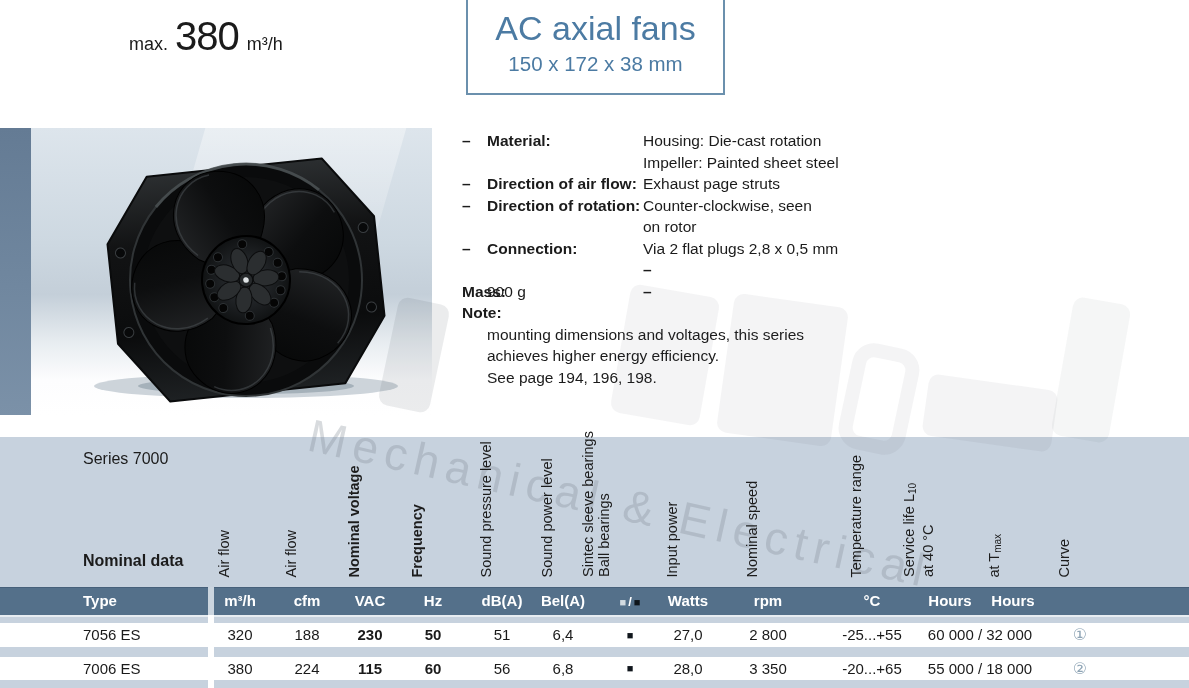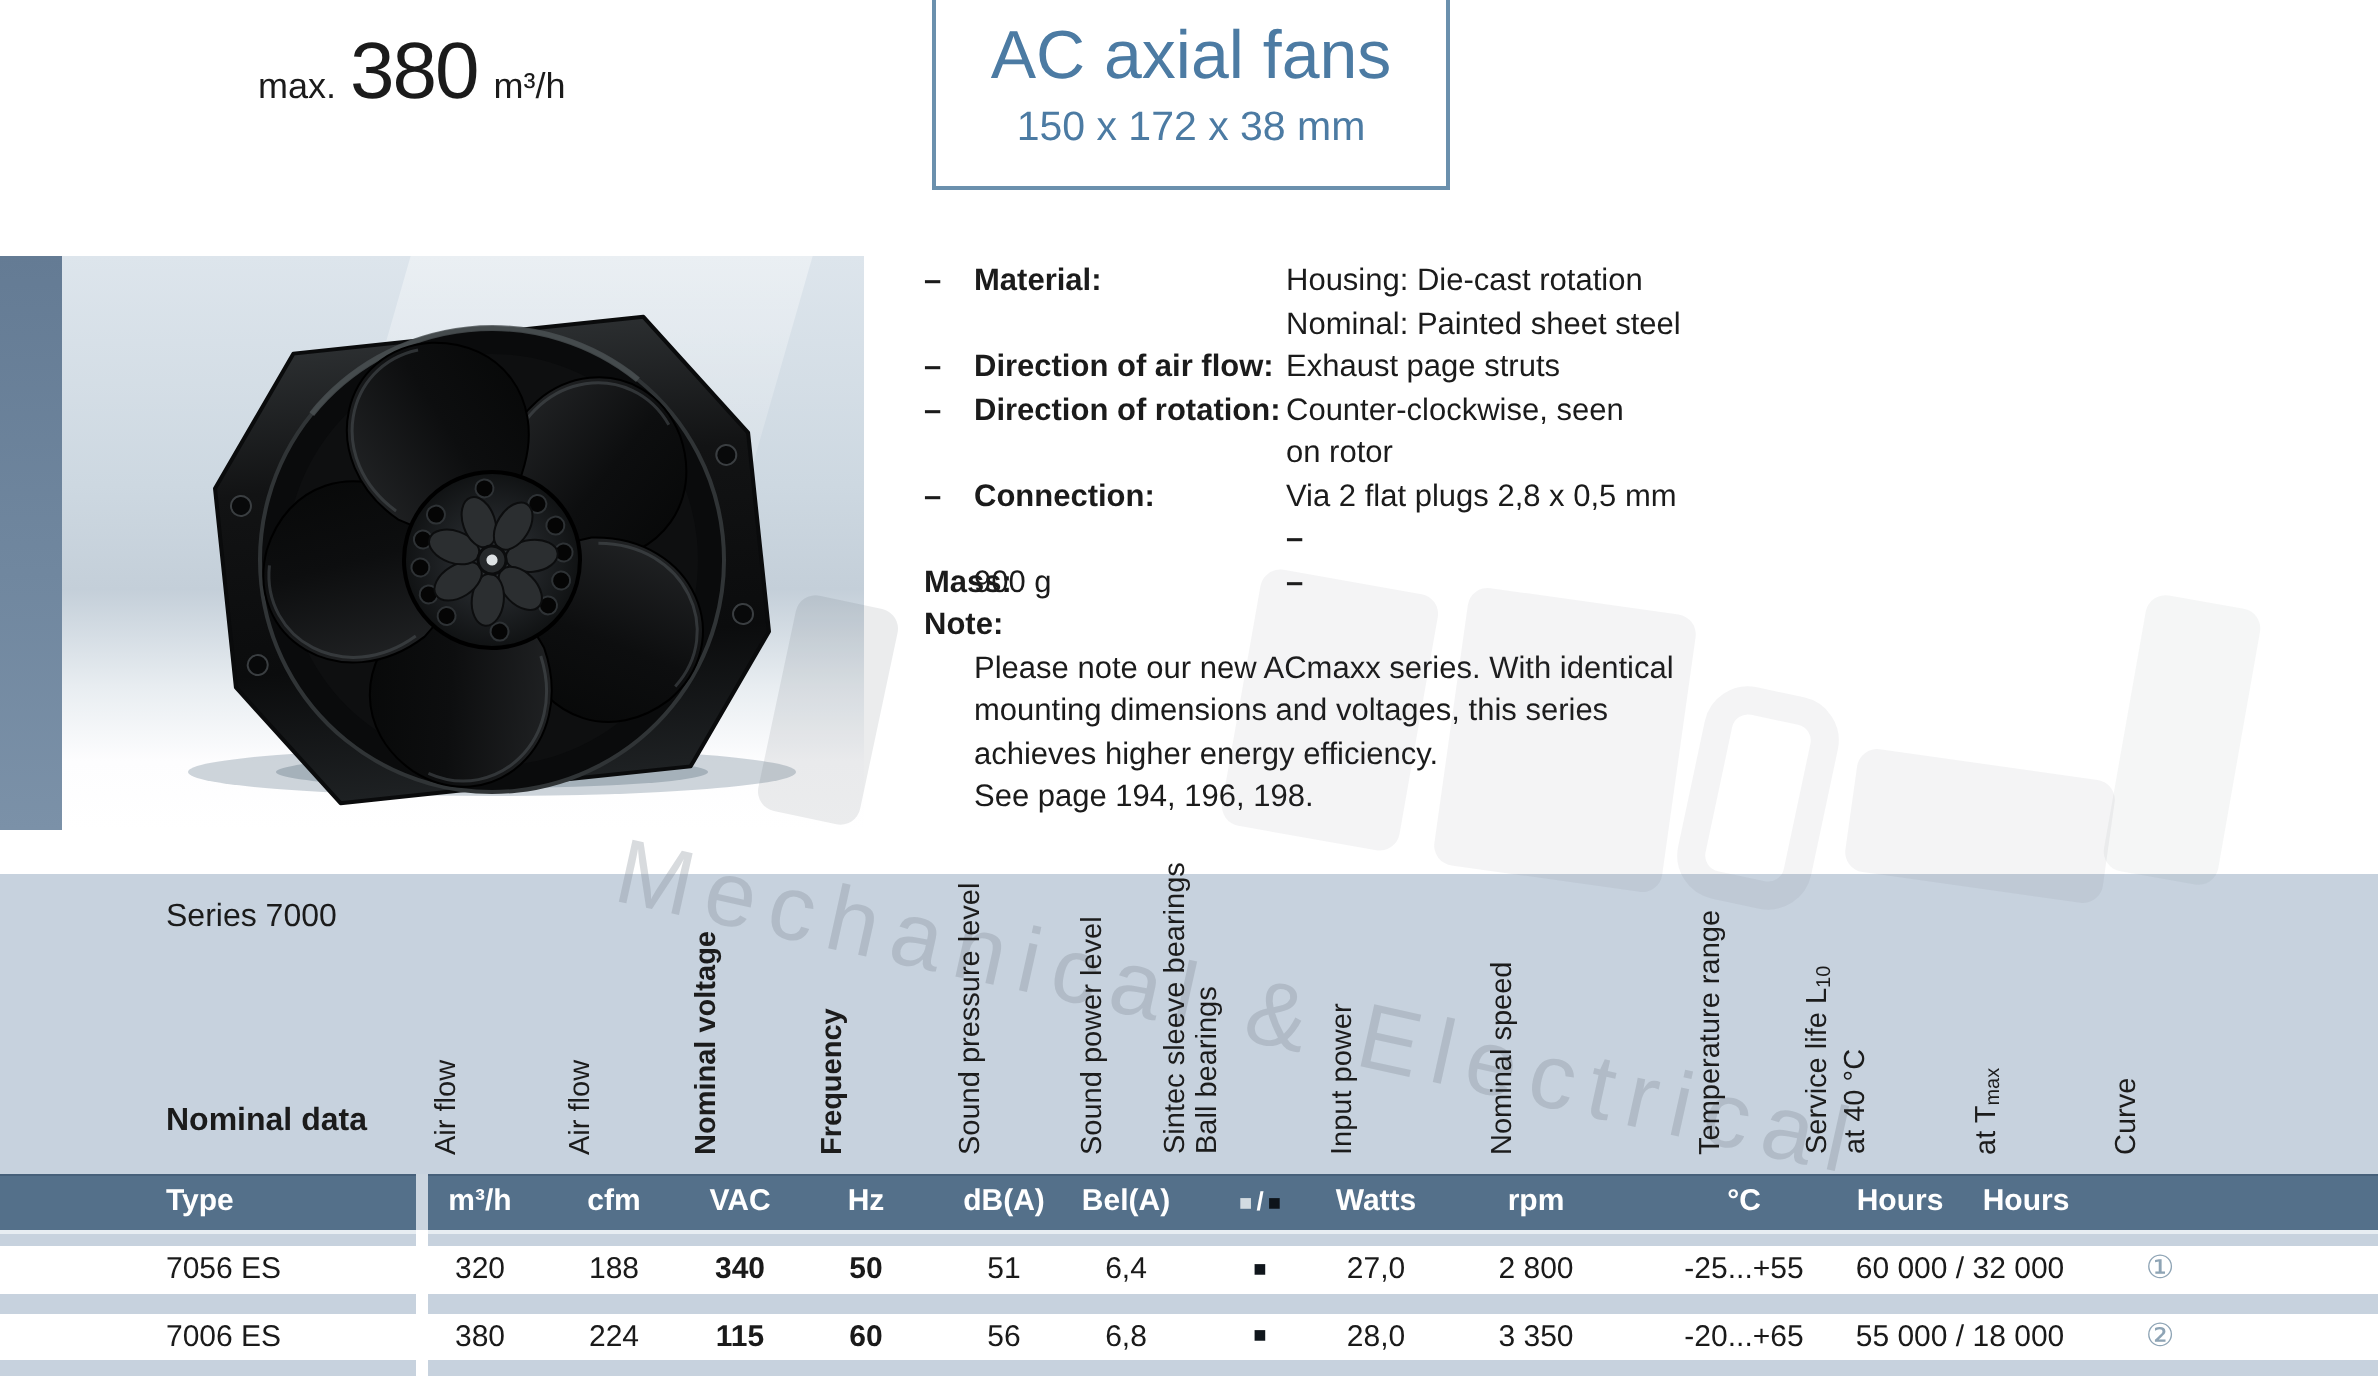--- a/index.html
+++ b/index.html
@@ -182,21 +182,21 @@
   </div>
 
   <div class="specs">
     <div class="spec-grid">
       <span class="spec-bullet">–</span>
       <span class="spec-label">Material:</span>
       <span class="spec-value">Housing: Die-cast rotation</span>
 
       <span></span>
         <span></span>
-      <span class="spec-value">Nominal: Painted sheet steel</span>
+      <span class="spec-value">Impeller: Painted sheet steel</span>
 
       <span class="spec-bullet">–</span>
       <span class="spec-label">Direction of air flow:</span>
       <span class="spec-value">Exhaust page struts</span>
 
       <span class="spec-bullet">–</span>
       <span class="spec-label">Direction of rotation:</span>
       <span class="spec-value">Counter-clockwise, seen</span>
 
       <span></span>
@@ -212,21 +212,20 @@
 
       <span class="spec-bullet">–</span>
       <span class="spec-label">Mass:</span>
       <span class="spec-value">900 g</span>
 
       <span class="spec-bullet">–</span>
       <span class="spec-label">Note:</span>
       <span></span>
     </div>
     <div class="note">
-      <div>Please note our new ACmaxx series. With identical</div>
       <div>mounting dimensions and voltages, this series</div>
       <div>achieves higher energy efficiency.</div>
       <div>See page 194, 196, 198.</div>
     </div>
   </div>
 
   <div class="tablebg"></div>
 
   <div class="wm wm-blob" style="left:620px;top:290px;width:90px;height:130px;transform:rotate(10deg);"></div>
   <div class="wm wm-blob" style="left:725px;top:300px;width:115px;height:140px;transform:rotate(8deg);"></div>
@@ -278,21 +277,21 @@
   <span class="ucell" style="left:630px;"><span class="sym-sleeve">■</span><span class="sym-sep">/</span><span class="sym-ball">■</span></span>
   <span class="ucell" style="left:688px;">Watts</span>
   <span class="ucell" style="left:768px;">rpm</span>
   <span class="ucell" style="left:872px;">°C</span>
   <span class="ucell" style="left:950px;">Hours</span>
   <span class="ucell" style="left:1013px;">Hours</span>
 
   <span class="cell r1 left" style="left:83px;">7056 ES</span>
   <span class="cell r1" style="left:240px;">320</span>
   <span class="cell r1" style="left:307px;">188</span>
-  <span class="cell r1 bold" style="left:370px;">340</span>
+  <span class="cell r1 bold" style="left:370px;">230</span>
   <span class="cell r1 bold" style="left:433px;">50</span>
   <span class="cell r1" style="left:502px;">51</span>
   <span class="cell r1" style="left:563px;">6,4</span>
   <span class="cell r1 sq" style="left:630px;">■</span>
   <span class="cell r1" style="left:688px;">27,0</span>
   <span class="cell r1" style="left:768px;">2 800</span>
   <span class="cell r1" style="left:872px;">-25...+55</span>
   <span class="cell r1" style="left:980px;">60 000 / 32 000</span>
   <span class="cell r1 curve" style="left:1080px;">①</span>
 

